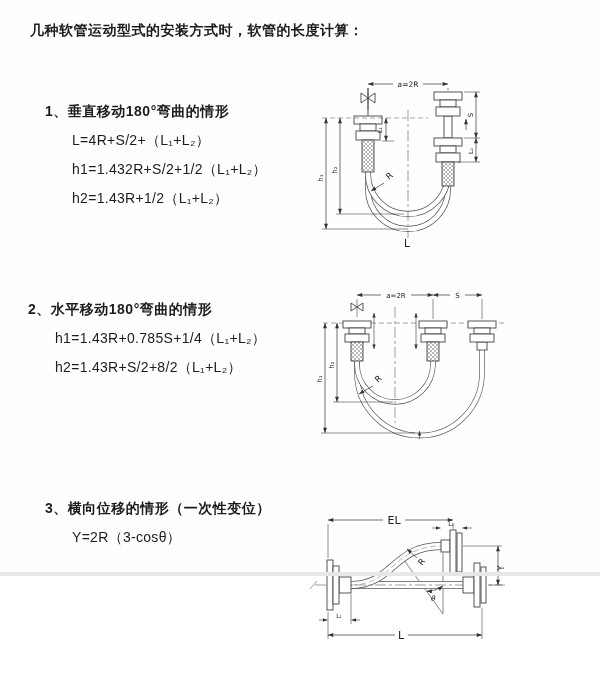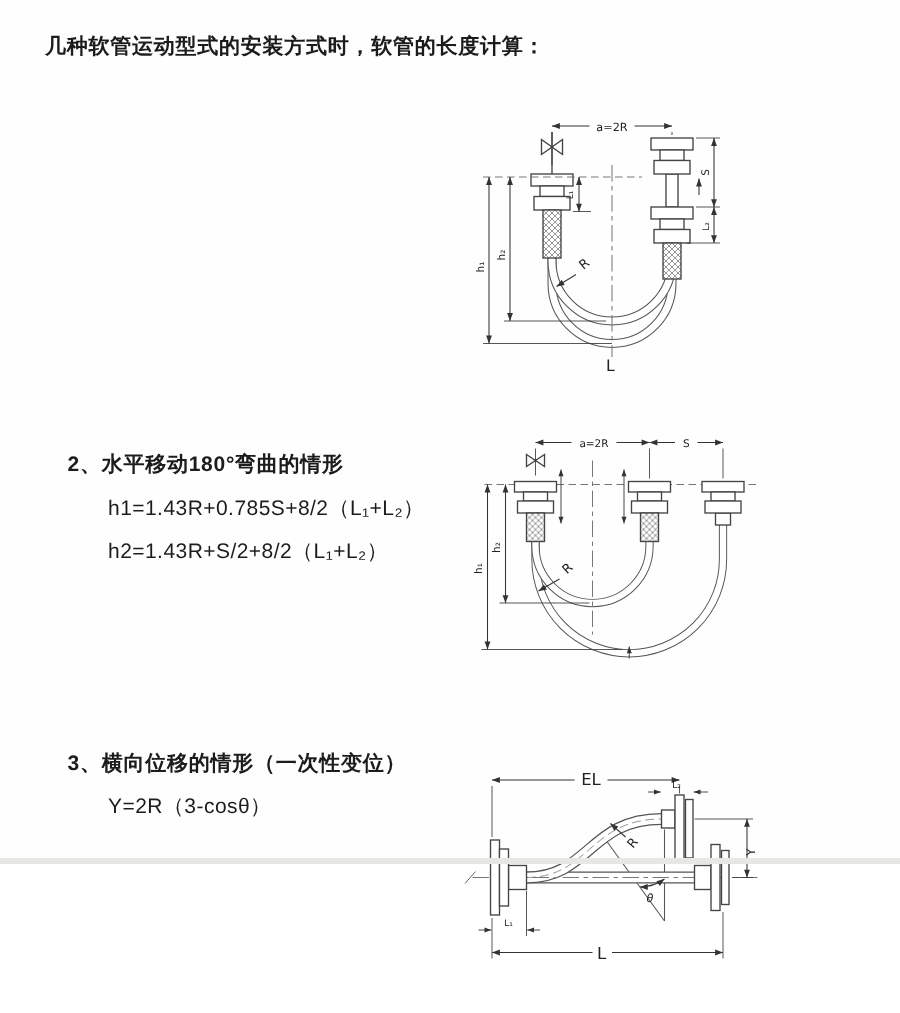--- a/index.html
+++ b/index.html
@@ -3,41 +3,47 @@
 <meta charset="utf-8">
 <style>
   html,body{margin:0;padding:0;}
   body{width:600px;height:675px;background:#fff;font-family:"Liberation Sans",sans-serif;color:#1c1c1c;position:relative;overflow:hidden;}
   #page{position:absolute;left:0;top:0;width:600px;height:576px;background:#fefefe;padding-left:37px;}
   .title{position:absolute;left:30px;top:22px;font-size:14px;font-weight:bold;letter-spacing:.5px;}
   .section{position:absolute;}
   .sec-heading{font-size:14px;font-weight:bold;letter-spacing:.5px;}
   .formula{font-size:14px;margin-top:11px;margin-left:27px;letter-spacing:.3px;white-space:nowrap;}
   #sec1{left:45px;top:103px;}
-  #sec2{left:45px;top:301px;}
+  #sec2{left:28px;top:301px;}
   #sec3{left:45px;top:500px;}
   .dia{position:absolute;}
   #dia1{left:300px;top:66px;}
   #dia2{left:295px;top:283px;}
   #dia3{left:295px;top:498px;}
   svg{display:block;}
   svg text{font-family:"DejaVu Sans",sans-serif;fill:#222;}
   .scan-edge{position:absolute;left:0;bottom:0;width:600px;height:4px;background:#e7e7e5;}
 </style>
 </head>
 <body>
 
 <div id="page">
 
   <div class="title">几种软管运动型式的安装方式时，软管的长度计算：</div>
 
+  <div class="section" id="sec1">
+    <div class="sec-heading">1、垂直移动180°弯曲的情形</div>
+    <div class="formula">L=4R+S/2+（L₁+L₂）</div>
+    <div class="formula">h1=1.432R+S/2+1/2（L₁+L₂）</div>
+    <div class="formula">h2=1.43R+1/2（L₁+L₂）</div>
+  </div>
 
   <div class="section" id="sec2">
     <div class="sec-heading">2、水平移动180°弯曲的情形</div>
-    <div class="formula">h1=1.43R+0.785S+8/2（L₁+L₂）</div>
+    <div class="formula">h1=1.43R+0.785S+1/4（L₁+L₂）</div>
     <div class="formula">h2=1.43R+S/2+8/2（L₁+L₂）</div>
   </div>
 
   <div class="section" id="sec3">
     <div class="sec-heading">3、横向位移的情形（一次性变位）</div>
     <div class="formula">Y=2R（3-cosθ）</div>
   </div>
 
   <svg class="dia" id="dia1" width="290" height="195" viewBox="0 0 290 195">
     <defs>

